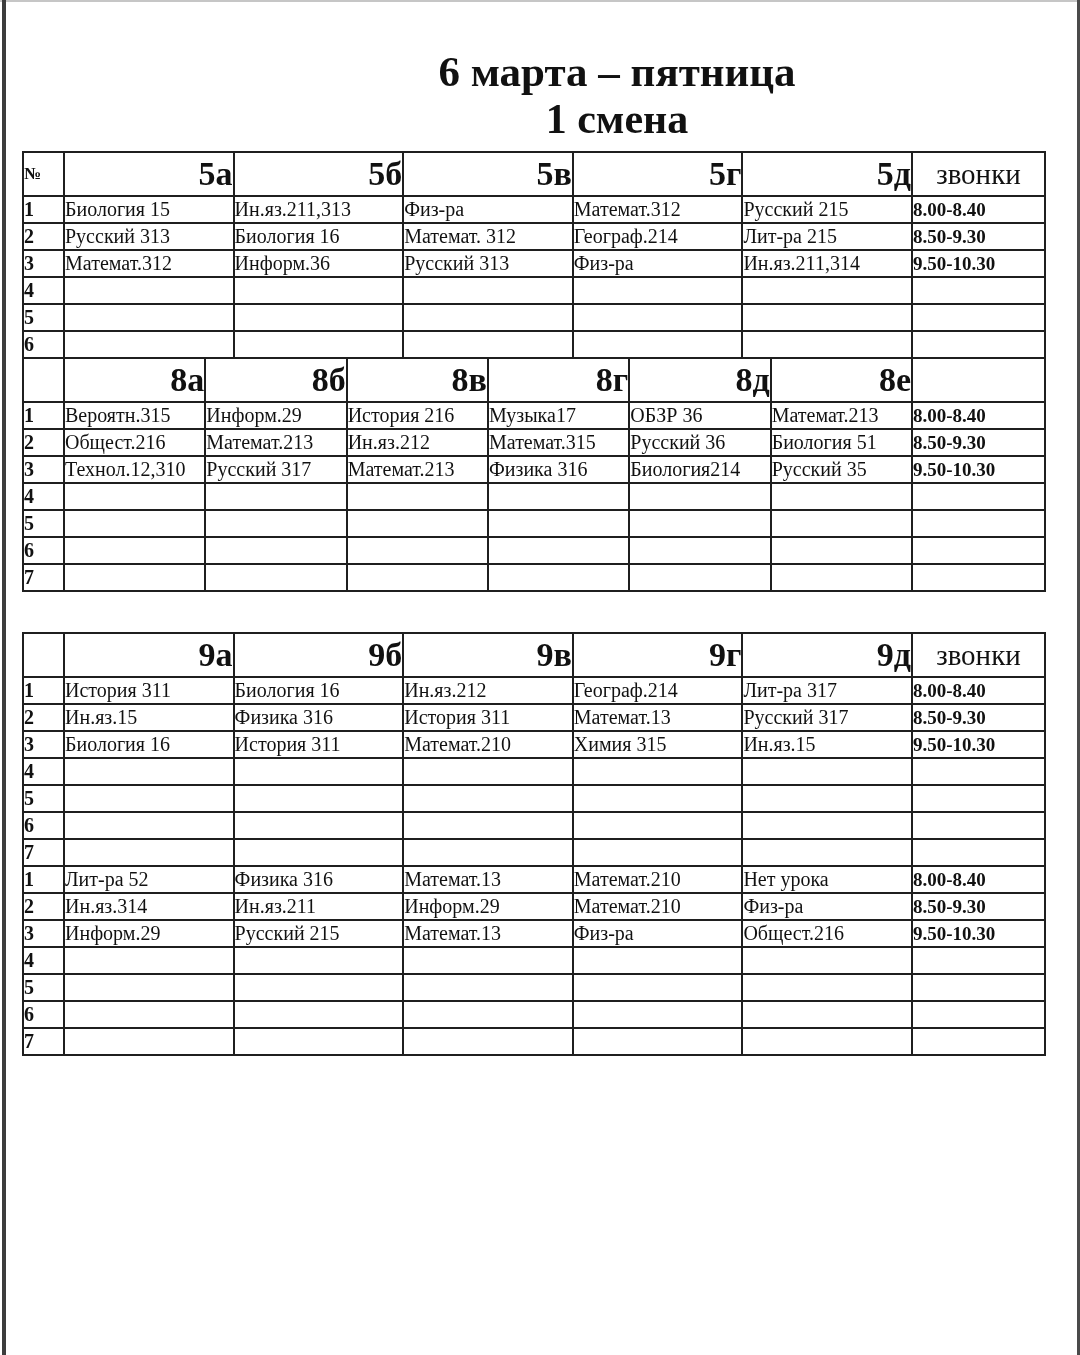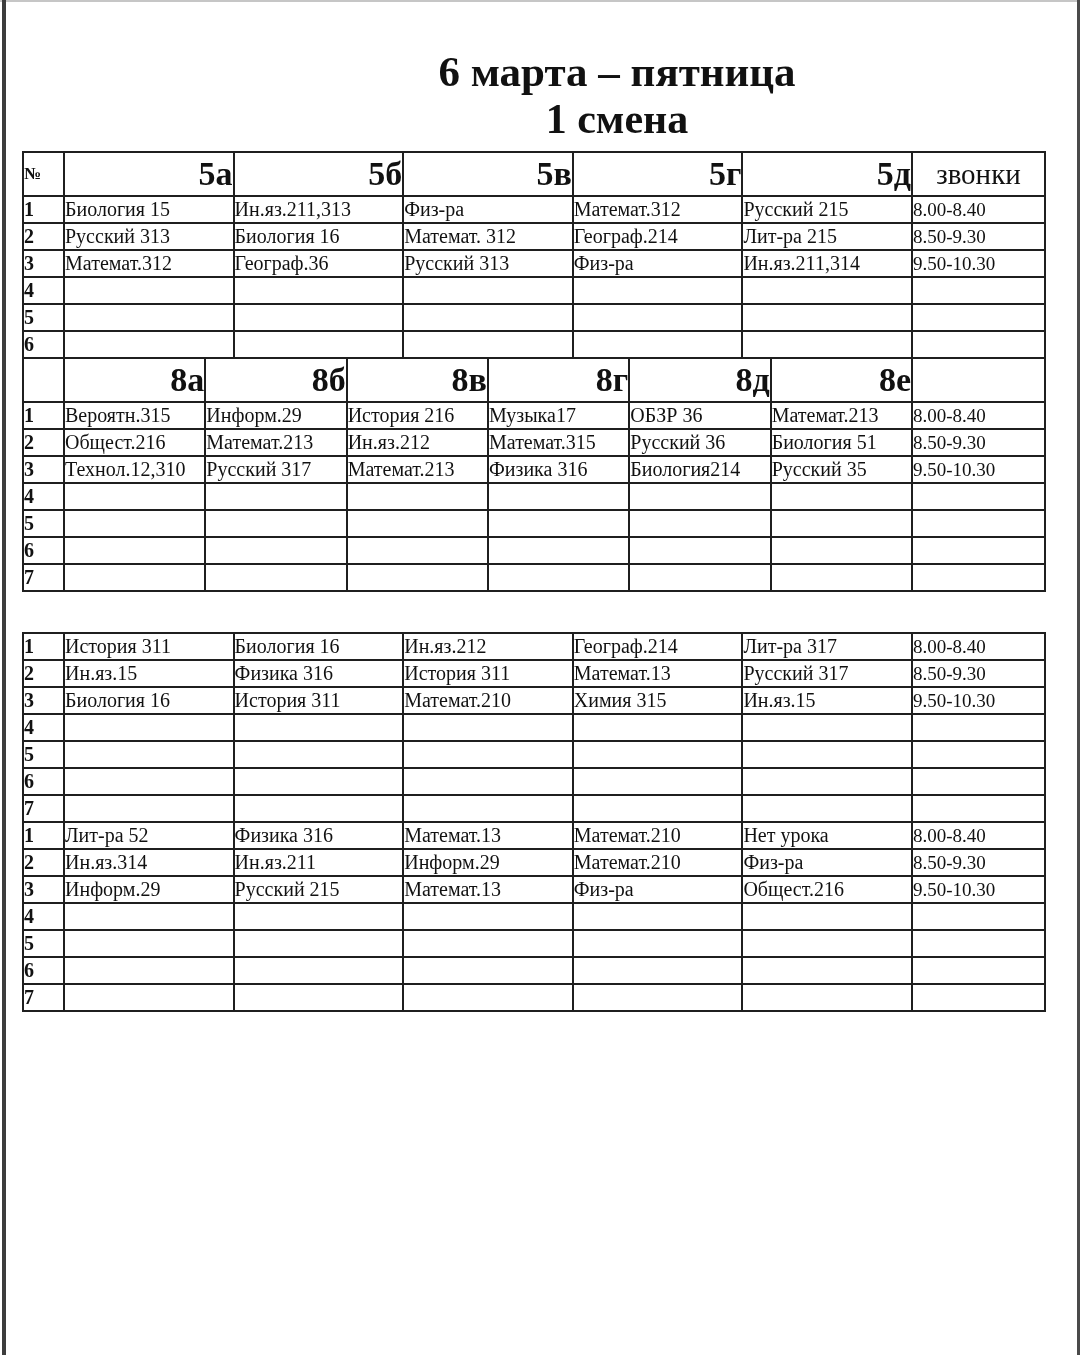--- a/index.html
+++ b/index.html
@@ -30,21 +30,21 @@
   }
   tr.head { height:44px; }
   tr.data { height:27px; }
 
   th.corner  { font-size:17px; font-weight:bold; text-align:left; vertical-align:top; padding-left:2px; }
   th.cls     { font-size:34px; font-weight:bold; text-align:right; }
   th.bells-h { font-size:29px; font-weight:normal; text-align:center; }
 
   td.num    { font-size:20px; font-weight:bold; padding-left:3px; }
   td.lesson { font-size:20px; padding-left:4px; }
-  td.bell   { font-size:19px; font-weight:normal; padding-left:2px; }
+  td.bell   { font-size:19px; font-weight:bold; padding-left:2px; }
 </style>
 </head>
 <body>
 
 <div class="frame-top"></div>
 <div class="frame-left"></div>
 <div class="frame-right"></div>
 
 <div class="content">
   <div class="titles">
@@ -87,21 +87,21 @@
             <td class="lesson">Русский 313</td>
             <td class="lesson">Биология 16</td>
             <td class="lesson">Математ. 312</td>
             <td class="lesson">Географ.214</td>
             <td class="lesson">Лит-ра 215</td>
             <td class="bell">8.50-9.30</td>
           </tr>
           <tr class="data">
             <td class="num">3</td>
             <td class="lesson">Математ.312</td>
-            <td class="lesson">Географ.36</td>
+            <td class="lesson">Информ.36</td>
             <td class="lesson">Русский 313</td>
             <td class="lesson">Физ-ра</td>
             <td class="lesson">Ин.яз.211,314</td>
             <td class="bell">9.50-10.30</td>
           </tr>
           <tr class="data">
             <td class="num">4</td>
             <td class="lesson"></td>
             <td class="lesson"></td>
             <td class="lesson"></td>
@@ -232,20 +232,29 @@
         <colgroup>
           <col style="width:41px">
           <col style="width:169.6px">
           <col style="width:169.6px">
           <col style="width:169.6px">
           <col style="width:169.6px">
           <col style="width:169.6px">
           <col style="width:133px">
         </colgroup>
         <tbody>
+          <tr class="head">
+            <th class="corner"></th>
+            <th class="cls">9а</th>
+            <th class="cls">9б</th>
+            <th class="cls">9в</th>
+            <th class="cls">9г</th>
+            <th class="cls">9д</th>
+            <th class="bells-h">звонки</th>
+          </tr>
           <tr class="data">
             <td class="num">1</td>
             <td class="lesson">История 311</td>
             <td class="lesson">Биология 16</td>
             <td class="lesson">Ин.яз.212</td>
             <td class="lesson">Географ.214</td>
             <td class="lesson">Лит-ра 317</td>
             <td class="bell">8.00-8.40</td>
           </tr>
           <tr class="data">

